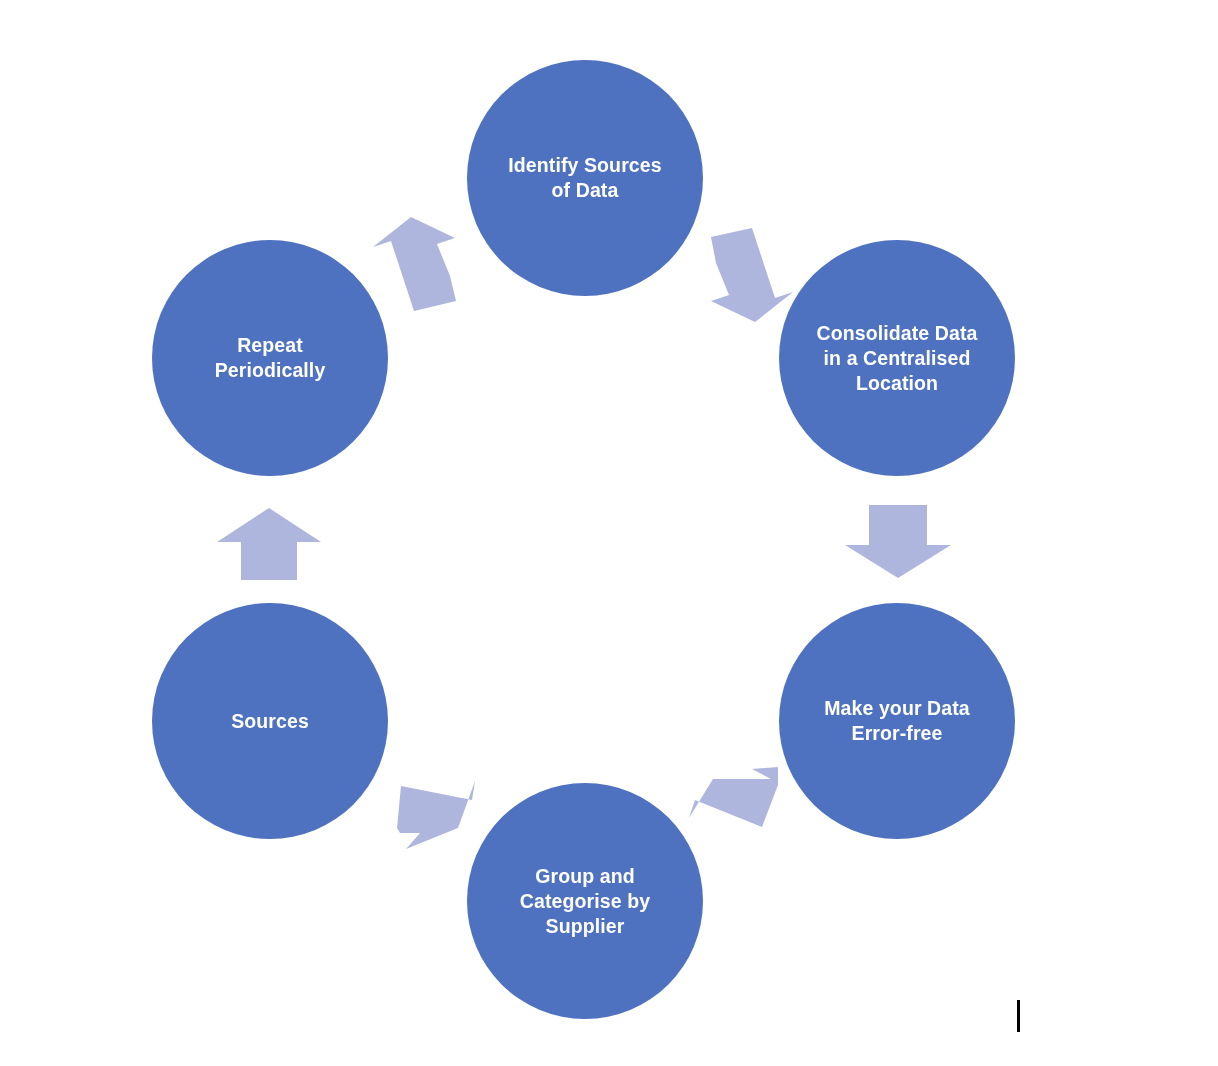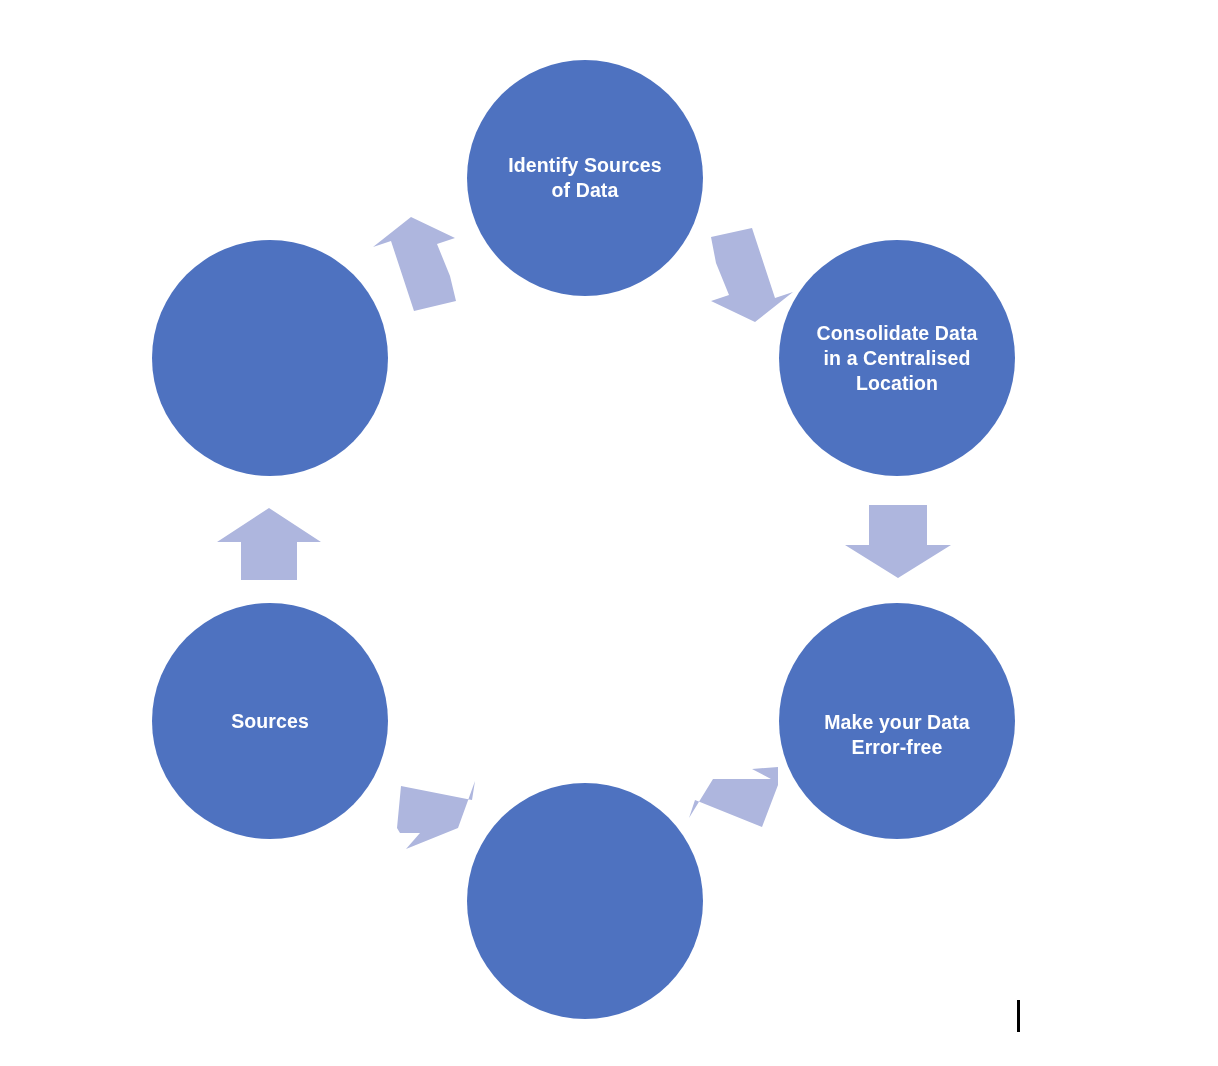--- a/index.html
+++ b/index.html
@@ -84,22 +84,27 @@
     <circle cx="270" cy="358" r="118" fill="#4E72C0"></circle>
   </svg>
 
   <div class="node-label" style="left: 585px; top: 178px; color: rgb(255, 255, 255);">Identify Sources
 of Data</div>
 
   <div class="node-label" style="left: 897px; top: 358px; color: rgb(255, 255, 255); text-align: center;">Consolidate Data
 in a Centralised
 Location</div>
 
-  <div class="node-label" style="left: 897px; top: 721px; color: rgb(255, 255, 255); margin-top: 14px;">Make your Data
+  <div class="node-label" style="left: 897px; top: 721px; color: rgb(255, 255, 255);">Make your Data
 Error-free</div>
 
+  <div class="node-label" style="left: 585px; top: 901px; color: rgb(255, 255, 255);">Group and
+Categorise by
+Supplier</div>
 
   <div class="node-label" style="left: 270px; top: 721px; color: rgb(255, 255, 255);">Sources</div>
 
+  <div class="node-label" style="left: 270px; top: 358px; color: rgb(255, 255, 255);">Repeat
+Periodically</div>
 
   <div class="text-caret" id="caret-el" style="left: 1017px; top: 1000px; width: 3px; height: 32px; background: rgb(0, 0, 0);"></div>
 
 </div>
 
 </body></html>

